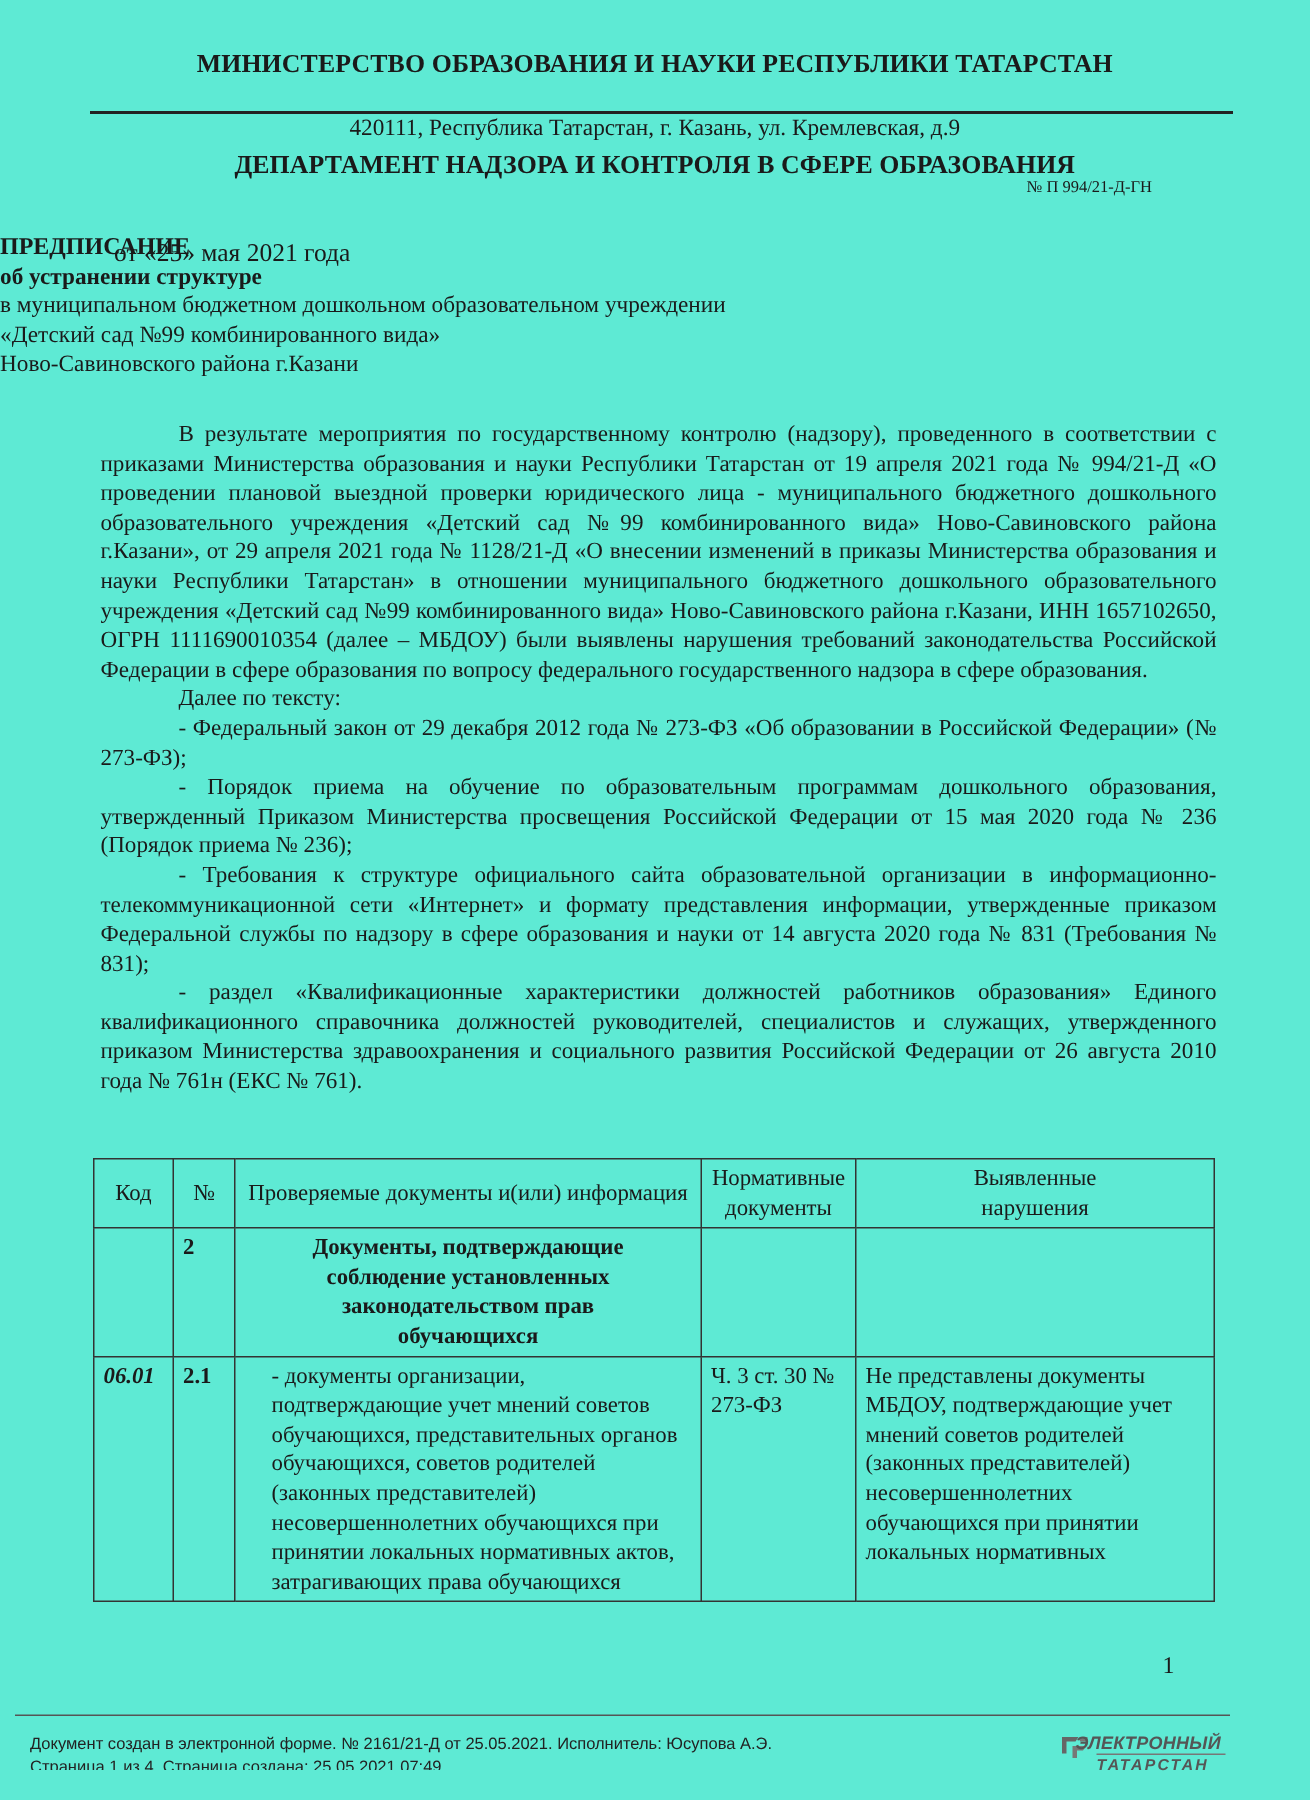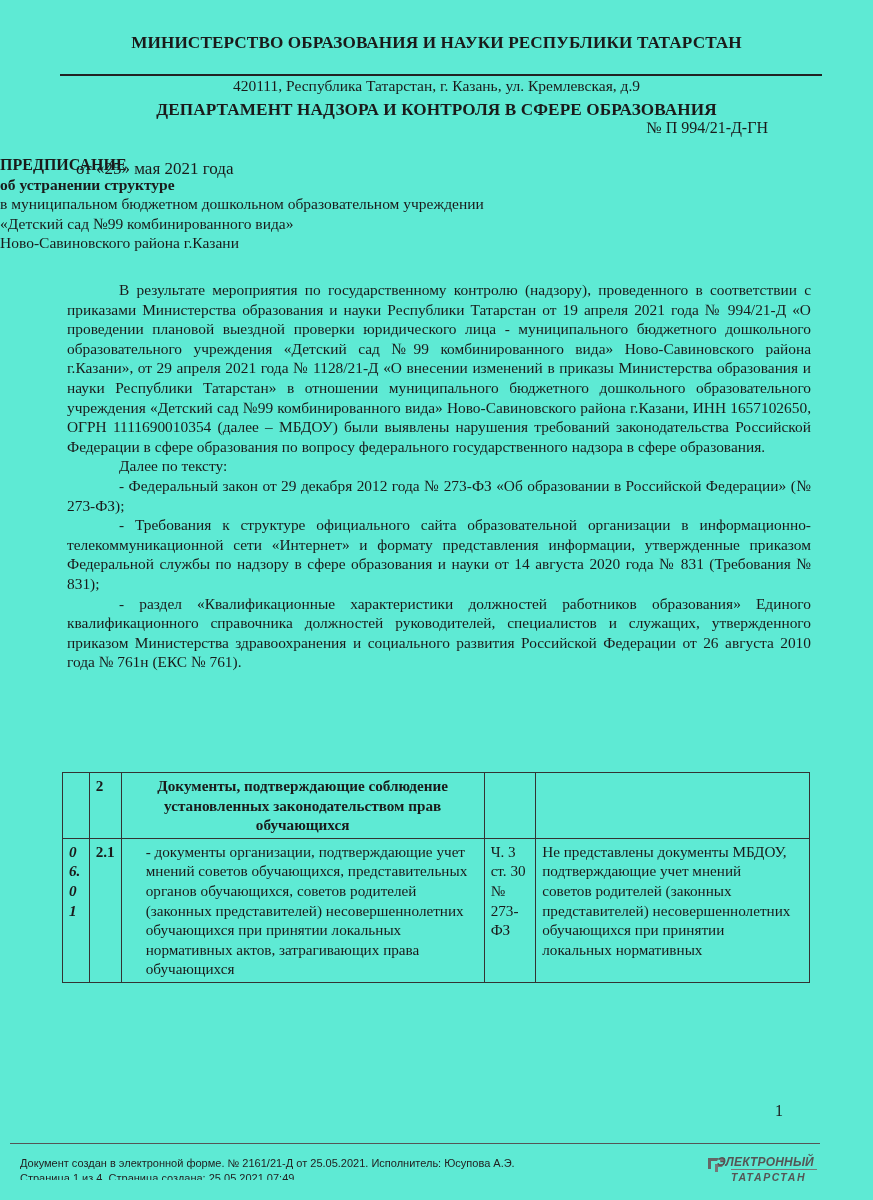--- a/index.html
+++ b/index.html
@@ -8,21 +8,21 @@
   .page { position: absolute; left: 0; top: 0; width: 873px; height: 1200px; background: #5eead4; }
 
   .hdr1, .hdr2 { position: absolute; left: 0; width: 873px; text-align: center;
                  font-weight: bold; font-size: 17.2px; letter-spacing: 0.1px; }
   .hdr1 { top: 33px; }
   .hdr2 { top: 52px; margin-top: 48px; }
   .hdr-rule { position: absolute; left: 60px; width: 762px; top: 74px; height: 2px; background: #222; }
   .addr { position: absolute; top: 77px; left: 0; width: 873px; text-align: center; font-size: 15.5px; }
 
   .date { position: absolute; top: 119px; left: 76px; font-size: 17px; margin-top: 40px; }
-  .docnum { position: absolute; top: 119px; right: 105px; font-size: 16px; }
+  .docnum { position: absolute; top: 119px; right: 105px; font-size: 11px; }
 
   .title-block { position: absolute; top: 155px; left: 0; width: 702px; text-align: left; font-size: 15.5px; line-height: 19.5px; }
   .title-block .t1 { font-weight: bold; font-size: 16px; }
   .title-block .t2 { font-weight: bold; }
 
   .body-text { position: absolute; left: 67px; width: 744px; top: 280px; font-size: 15.4px; line-height: 19.6px; text-align: justify; }
   .body-text p { margin: 0; text-indent: 52px; text-align: justify; }
 
   table.violations { position: absolute; left: 62px; top: 772px; width: 748px; border-collapse: collapse; font-size: 15.2px; line-height: 19.6px; }
   table.violations td, table.violations th { border: 1.3px solid #333; vertical-align: top; padding: 3px 6px; }
@@ -66,26 +66,34 @@
     <div class="t2">об устранении структуре</div>
     <div>в муниципальном бюджетном дошкольном образовательном учреждении</div>
     <div>«Детский сад №99 комбинированного вида»</div>
     <div>Ново-Савиновского района г.Казани</div>
   </div>
 
   <div class="body-text">
     <p>В результате мероприятия по государственному контролю (надзору), проведенного в соответствии с приказами Министерства образования и науки Республики Татарстан от 19 апреля 2021 года № 994/21-Д «О проведении плановой выездной проверки юридического лица - муниципального бюджетного дошкольного образовательного учреждения «Детский сад №99 комбинированного вида» Ново-Савиновского района г.Казани», от 29 апреля 2021 года № 1128/21-Д «О внесении изменений в приказы Министерства образования и науки Республики Татарстан» в отношении муниципального бюджетного дошкольного образовательного учреждения «Детский сад №99 комбинированного вида» Ново-Савиновского района г.Казани, ИНН 1657102650, ОГРН 1111690010354 (далее – МБДОУ) были выявлены нарушения требований законодательства Российской Федерации в сфере образования по вопросу федерального государственного надзора в сфере образования.</p>
     <p>Далее по тексту:</p>
     <p>- Федеральный закон от 29 декабря 2012 года № 273-ФЗ «Об образовании в Российской Федерации» (№ 273-ФЗ);</p>
+    <p>- Порядок приема на обучение по образовательным программам дошкольного образования, утвержденный Приказом Министерства просвещения Российской Федерации от 15 мая 2020 года № 236 (Порядок приема № 236);</p>
     <p>- Требования к структуре официального сайта образовательной организации в информационно-телекоммуникационной сети «Интернет» и формату представления информации, утвержденные приказом Федеральной службы по надзору в сфере образования и науки от 14 августа 2020 года № 831 (Требования № 831);</p>
     <p>- раздел «Квалификационные характеристики должностей работников образования» Единого квалификационного справочника должностей руководителей, специалистов и служащих, утвержденного приказом Министерства здравоохранения и социального развития Российской Федерации от 26 августа 2010 года № 761н (ЕКС № 761).</p>
   </div>
 
   <table class="violations">
     <tbody>
+        <tr>
+      <th class="c-code">Код</th>
+      <th class="c-num">№</th>
+      <th class="c-docs">Проверяемые документы и(или) информация</th>
+      <th class="c-norm" style="word-break: break-all;">Нормативные документы</th>
+      <th style="vertical-align: top; padding: 3px 50px;">Выявленные нарушения</th>
+    </tr>
     <tr>
       <td></td>
       <td class="bold">2</td>
       <td class="bold center" style="padding: 3px 28px;">Документы, подтверждающие соблюдение установленных законодательством прав обучающихся</td>
       <td></td>
       <td></td>
     </tr>
     <tr>
       <td class="italic-bold" style="word-break: break-all;">06.01</td>
       <td class="bold">2.1</td>

